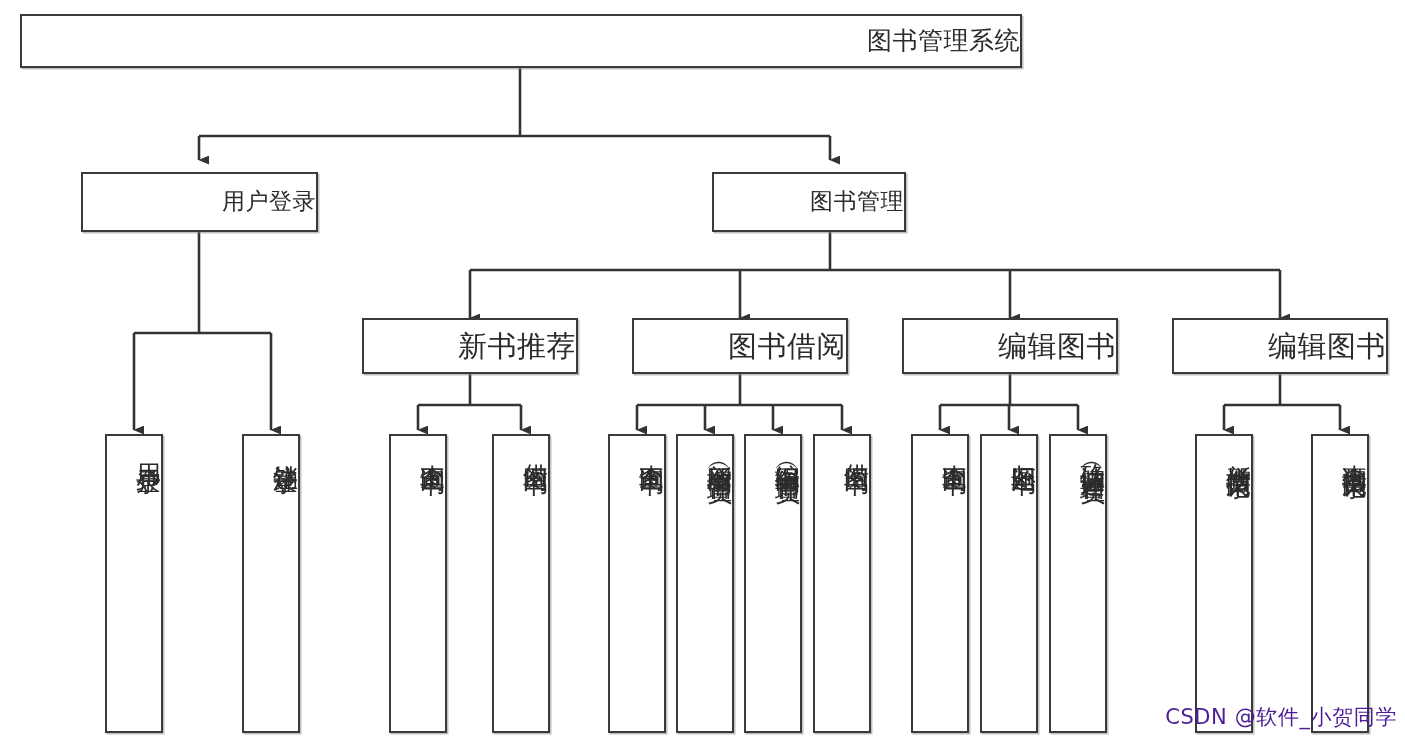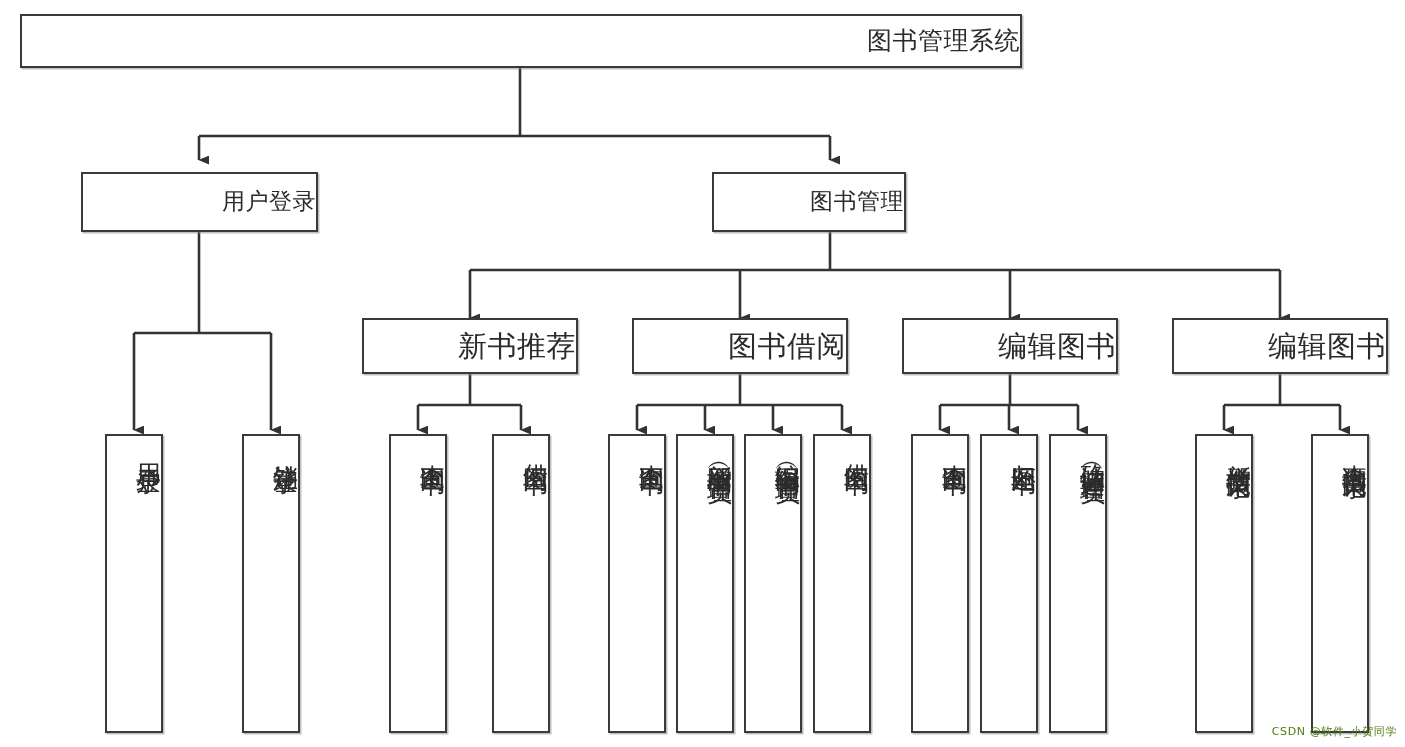--- a/index.html
+++ b/index.html
@@ -62,23 +62,23 @@
     writing-mode: vertical-rl;
     text-orientation: upright;
     font-size: 25px;
     line-height: 1.0;
     letter-spacing: 2.5px;
     white-space: nowrap;
   }
   .watermark {
     position: absolute;
     right: 8px;
-    bottom: 8px;
-    font-size: 11px;
-    color: #4d7c0f;
+    bottom: 16px;
+    font-size: 21px;
+    color: #4c1d95;
     letter-spacing: 0.6px;
     z-index: 6;
     white-space: nowrap;
     font-family: "DejaVu Sans", "Liberation Sans", sans-serif;
   }
 </style>
 </head>
 <body>
 
 <div id="diagram-root">

